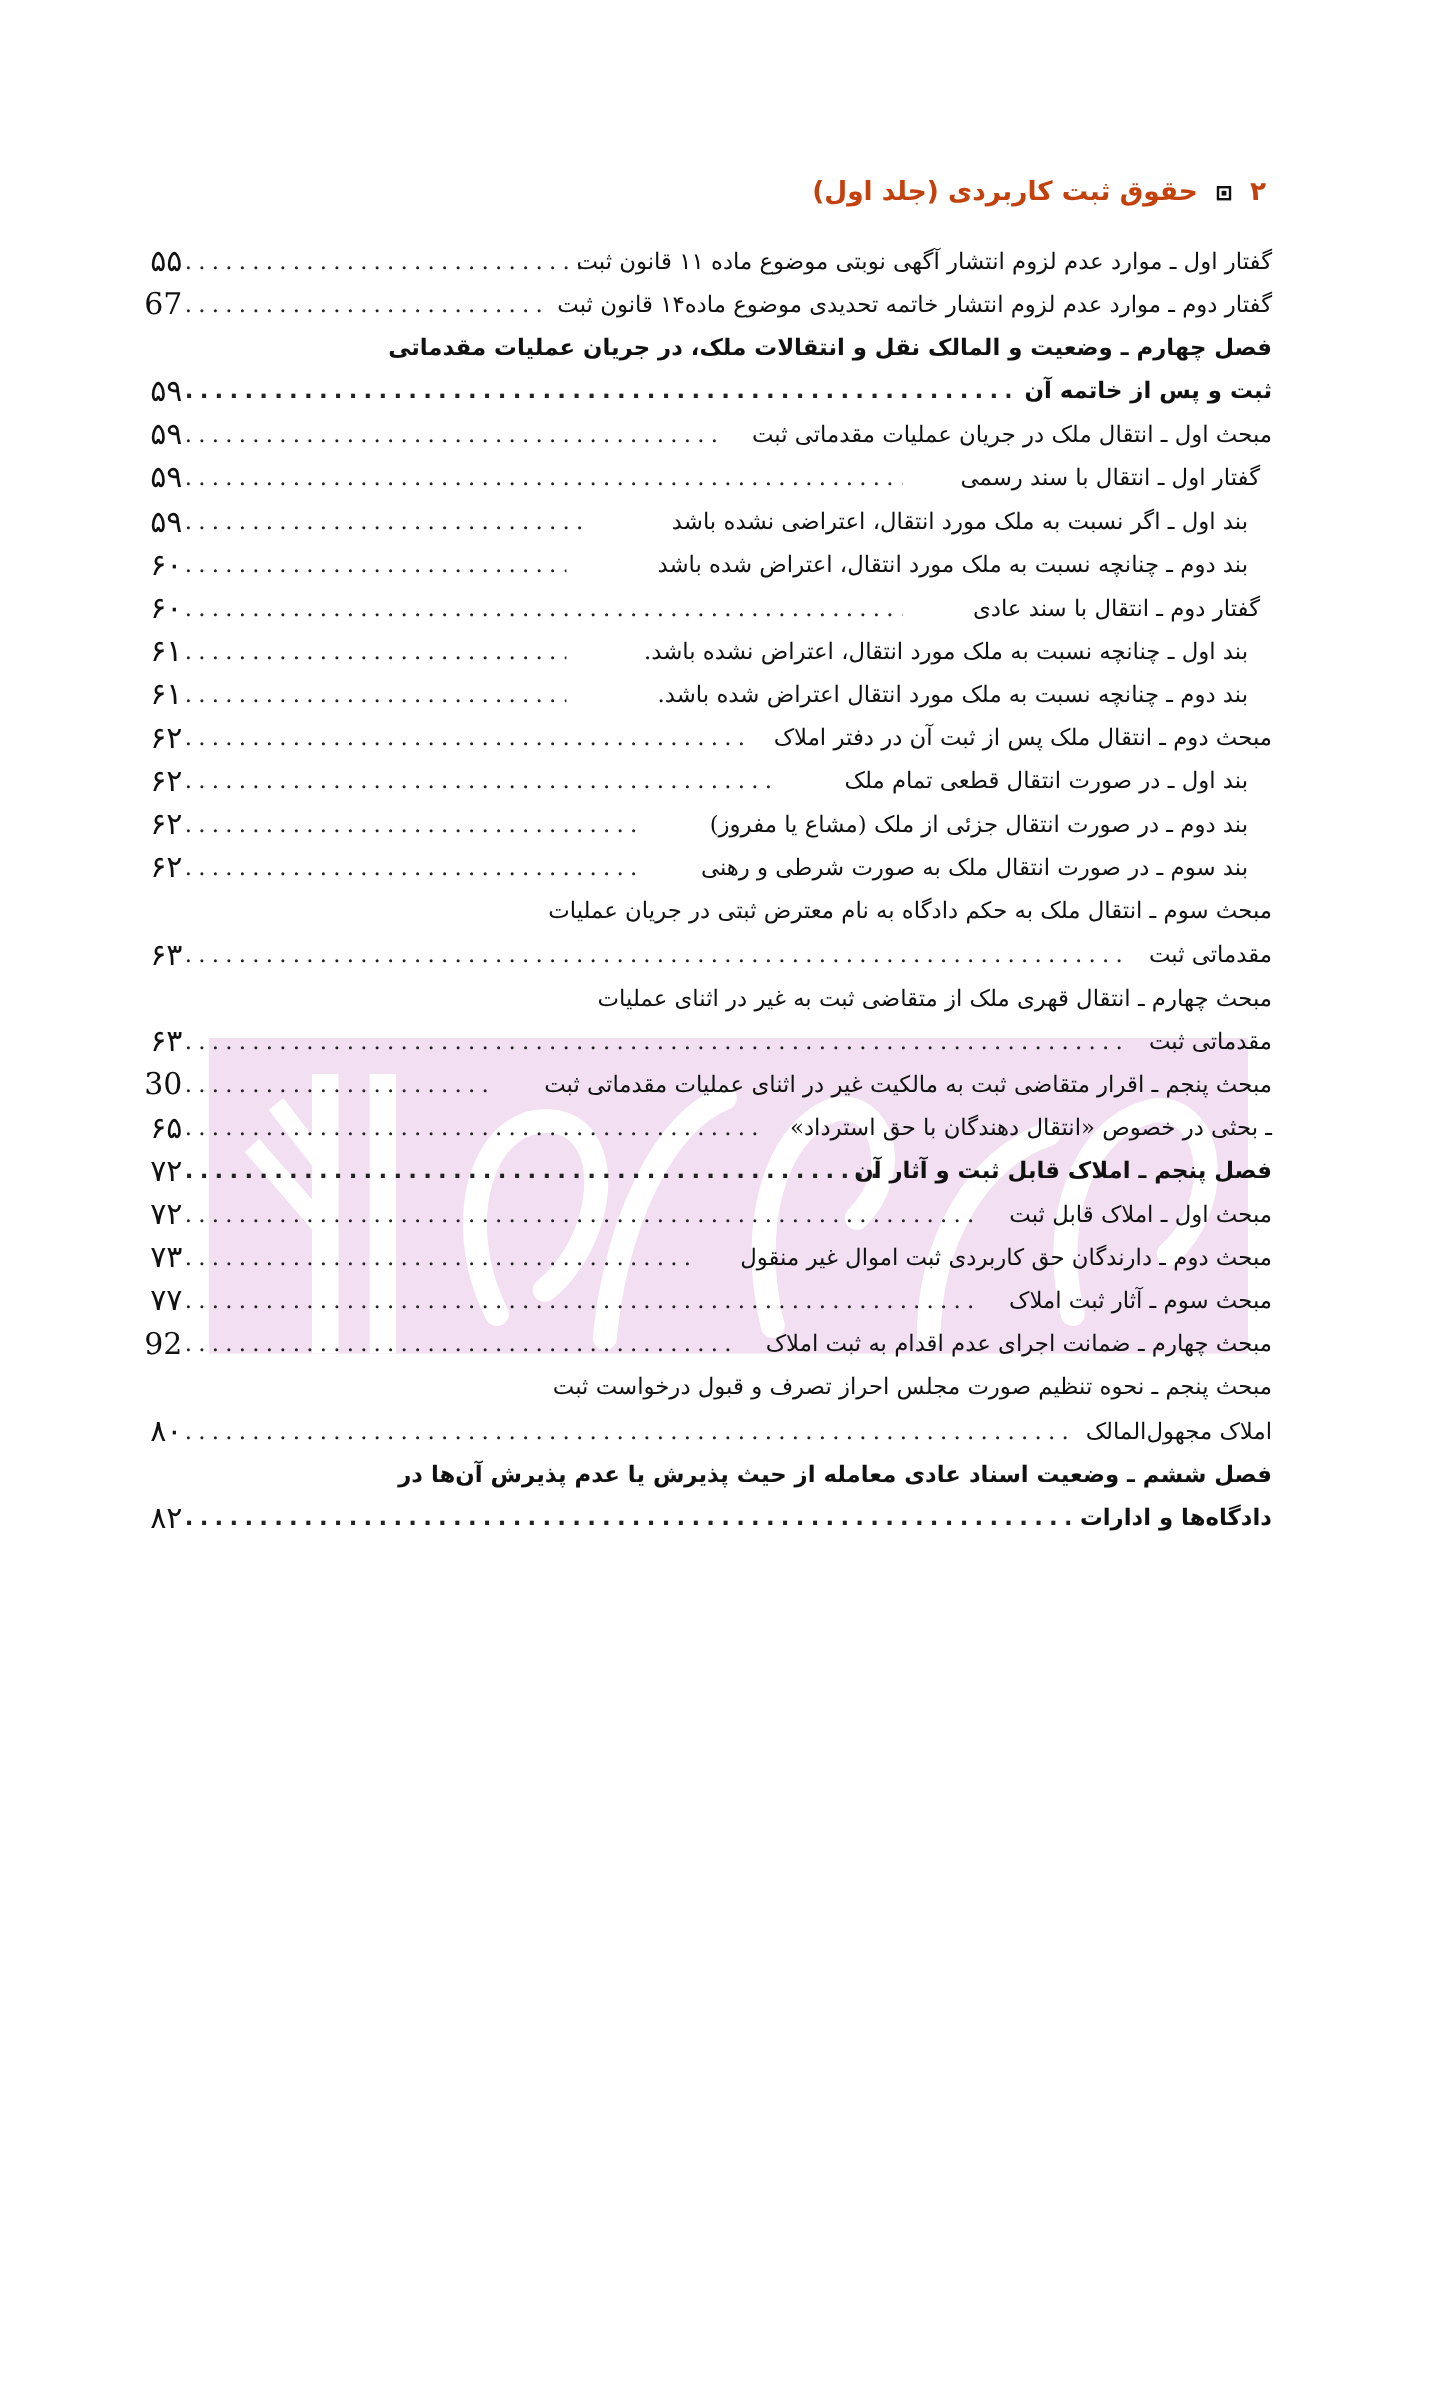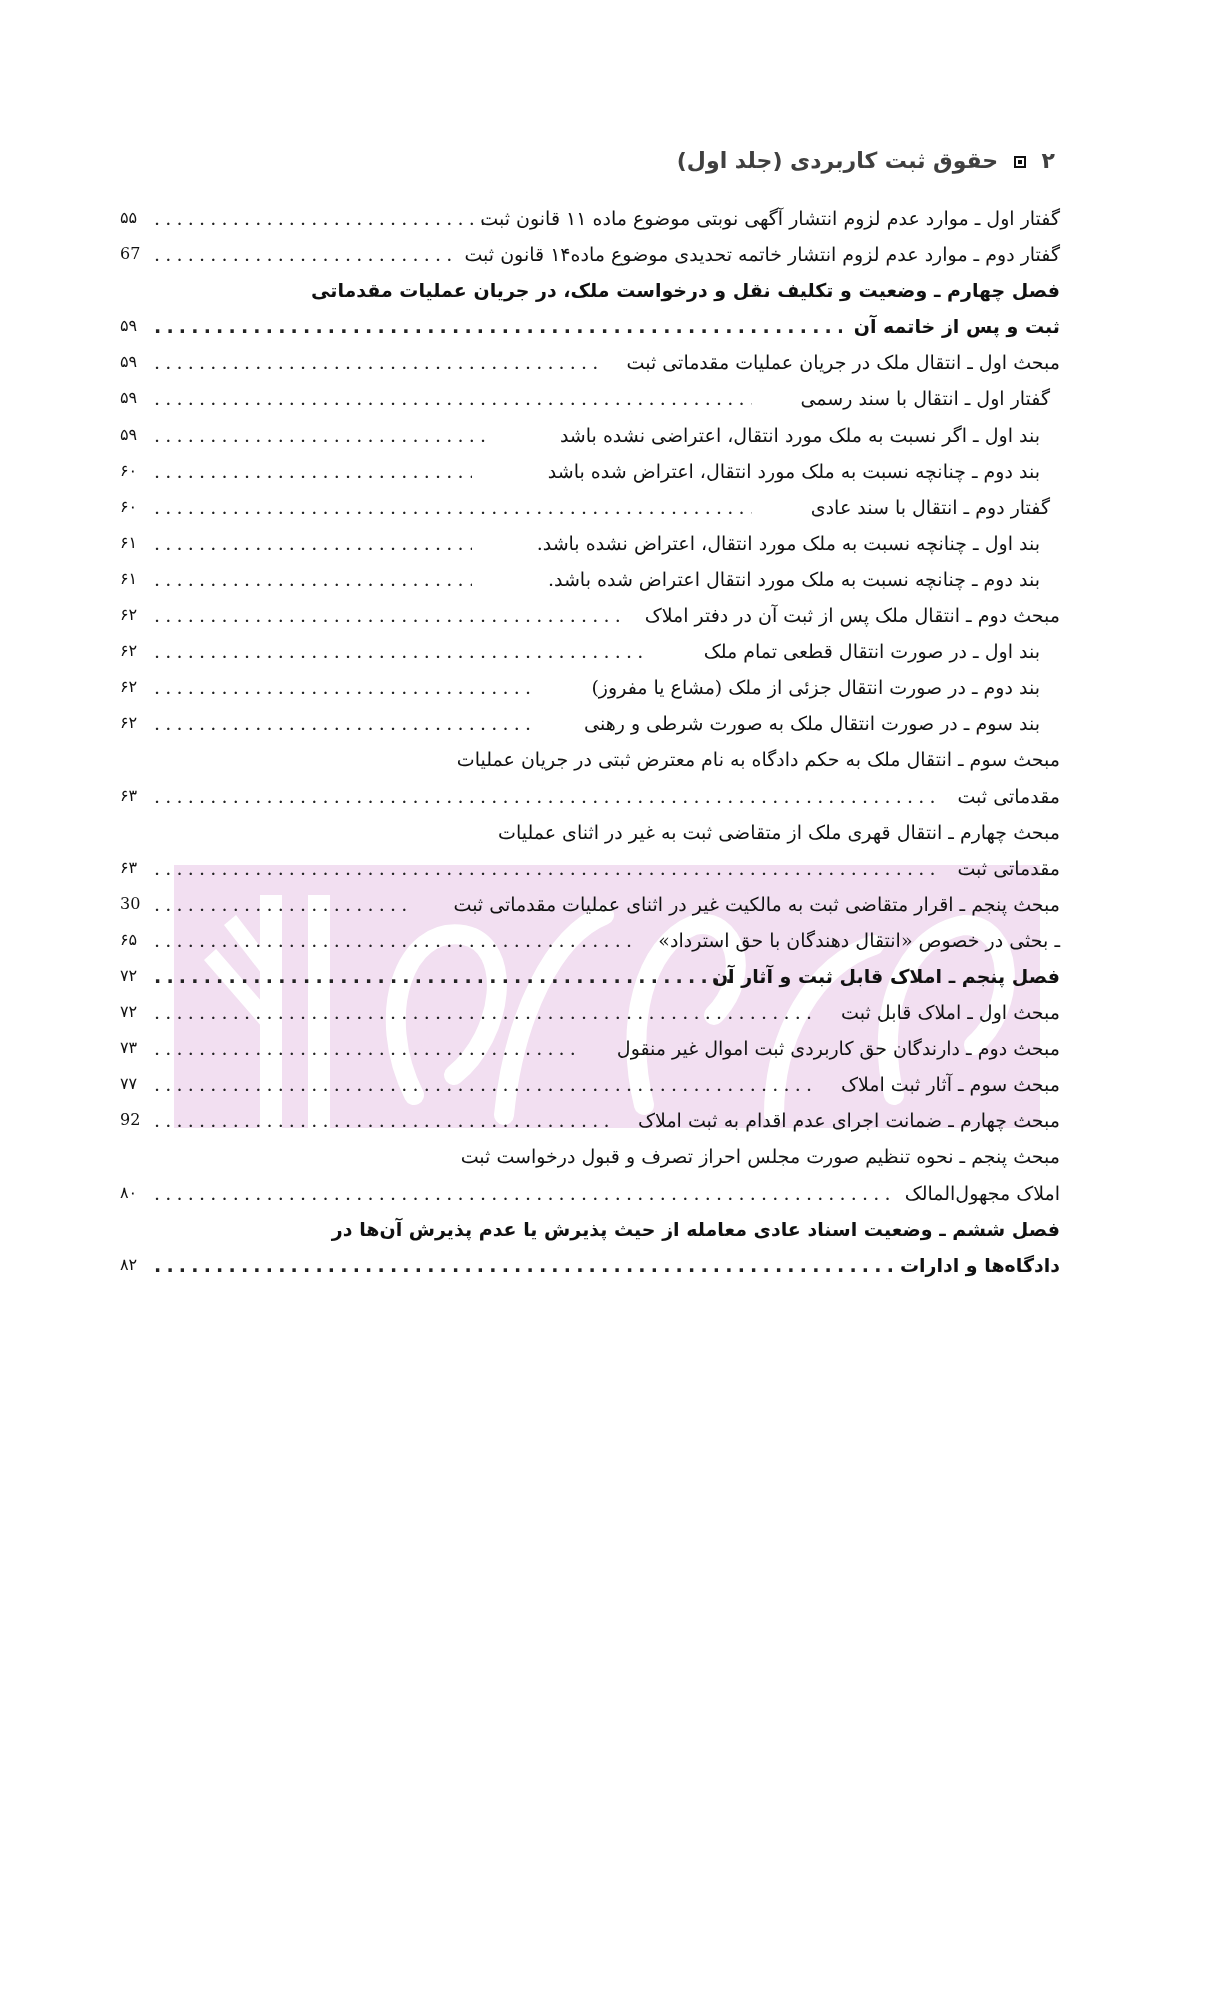--- a/index.html
+++ b/index.html
@@ -1,30 +1,30 @@
 <!DOCTYPE html>
 <html><head>
 <meta charset="utf-8">
 <style>
   html, body { margin: 0; padding: 0; background: #ffffff; }
   body { width: 1213px; height: 1995px; position: relative; overflow: hidden; }
   .page { position: absolute; left: 0; top: 0; width: 1213px; height: 1995px; }
   .watermark { position: absolute; left: 174px; top: 865px; width: 866px; height: 263px; background: #f2dff1; overflow: hidden; z-index: 0; }
   .watermark svg { position: absolute; left: 0; top: 0; }
-  .header { position: absolute; right: 158px; top: 148px; direction: rtl; font-family: "DejaVu Sans", sans-serif; font-weight: bold; font-size: 22px; color: #404040; white-space: nowrap; z-index: 1; }
+  .header { position: absolute; right: 158px; top: 148px; direction: rtl; font-family: "DejaVu Sans", sans-serif; font-weight: bold; font-size: 22px; color: #c2410c; white-space: nowrap; z-index: 1; }
   .header .sep { display: inline-block; width: 12px; height: 12px; border: 2px solid #111; box-sizing: border-box; position: relative; margin: 0 8px; vertical-align: middle; }
   .header .sep::after { content: ""; position: absolute; left: 2px; top: 2px; width: 4px; height: 4px; background: #111; }
   .toc { position: absolute; left: 120px; top: 200px; width: 940px; z-index: 1; }
   .row { position: relative; height: 36.1px; direction: rtl; font-family: "DejaVu Serif", serif; font-size: 19px; color: #111; line-height: 36px; }
   .row .title { position: absolute; right: 0; top: 0; white-space: nowrap; background: transparent; }
   .row.l1 .title { right: 10px; }
   .row.l2 .title { right: 20px; text-align: center; }
   .row.chapter { font-family: "DejaVu Sans", sans-serif; font-weight: bold; font-size: 19px; }
   .row .dots { position: absolute; left: 34px; top: 0; height: 36px; direction: ltr; overflow: hidden; white-space: nowrap; letter-spacing: 5.2px; color: #222; }
-  .row .page-num { position: absolute; left: 0; top: 0; width: 32px; text-align: left; direction: rtl; font-family: "DejaVu Serif", serif; font-weight: normal; font-size: 16px; }
+  .row .page-num { position: absolute; left: 0; top: 0; width: 32px; text-align: right; direction: rtl; font-family: "DejaVu Serif", serif; font-weight: normal; font-size: 25px; }
 </style>
 </head>
 <body>
 
 <div class="page">
 
   <div class="watermark">
     <svg width="866" height="263" viewBox="0 0 866 263">
 
       <g fill="#ffffff">
@@ -59,21 +59,21 @@
         <span class="title">گفتار اول ـ موارد عدم لزوم انتشار آگهی نوبتی موضوع ماده ۱۱ قانون ثبت</span>
         <span class="dots" style="width: 338px;">....................................</span>
         <span class="page-num">۵۵</span>
       </div>
       <div class="row l0">
         <span class="title">گفتار دوم ـ موارد عدم لزوم انتشار خاتمه تحدیدی موضوع ماده۱۴ قانون ثبت</span>
         <span class="dots" style="width: 298px;">................................</span>
         <span class="page-num">67</span>
       </div>
       <div class="row l0 chapter">
-        <span class="title">فصل چهارم ـ وضعیت و تکلیف نقل و درخواست ملک، در جریان عملیات مقدماتی</span>
+        <span class="title">فصل چهارم ـ وضعیت و المالک نقل و انتقالات ملک، در جریان عملیات مقدماتی</span>
         <span class="page-num"></span>
       </div>
       <div class="row l0 chapter">
         <span class="title">ثبت و پس از خاتمه آن</span>
         <span class="dots" style="width: 688px;">.......................................................................</span>
         <span class="page-num">۵۹</span>
       </div>
       <div class="row l0">
         <span class="title">مبحث اول ـ انتقال ملک در جریان عملیات مقدماتی ثبت</span>
         <span class="dots" style="width: 443px;">...............................................</span>

